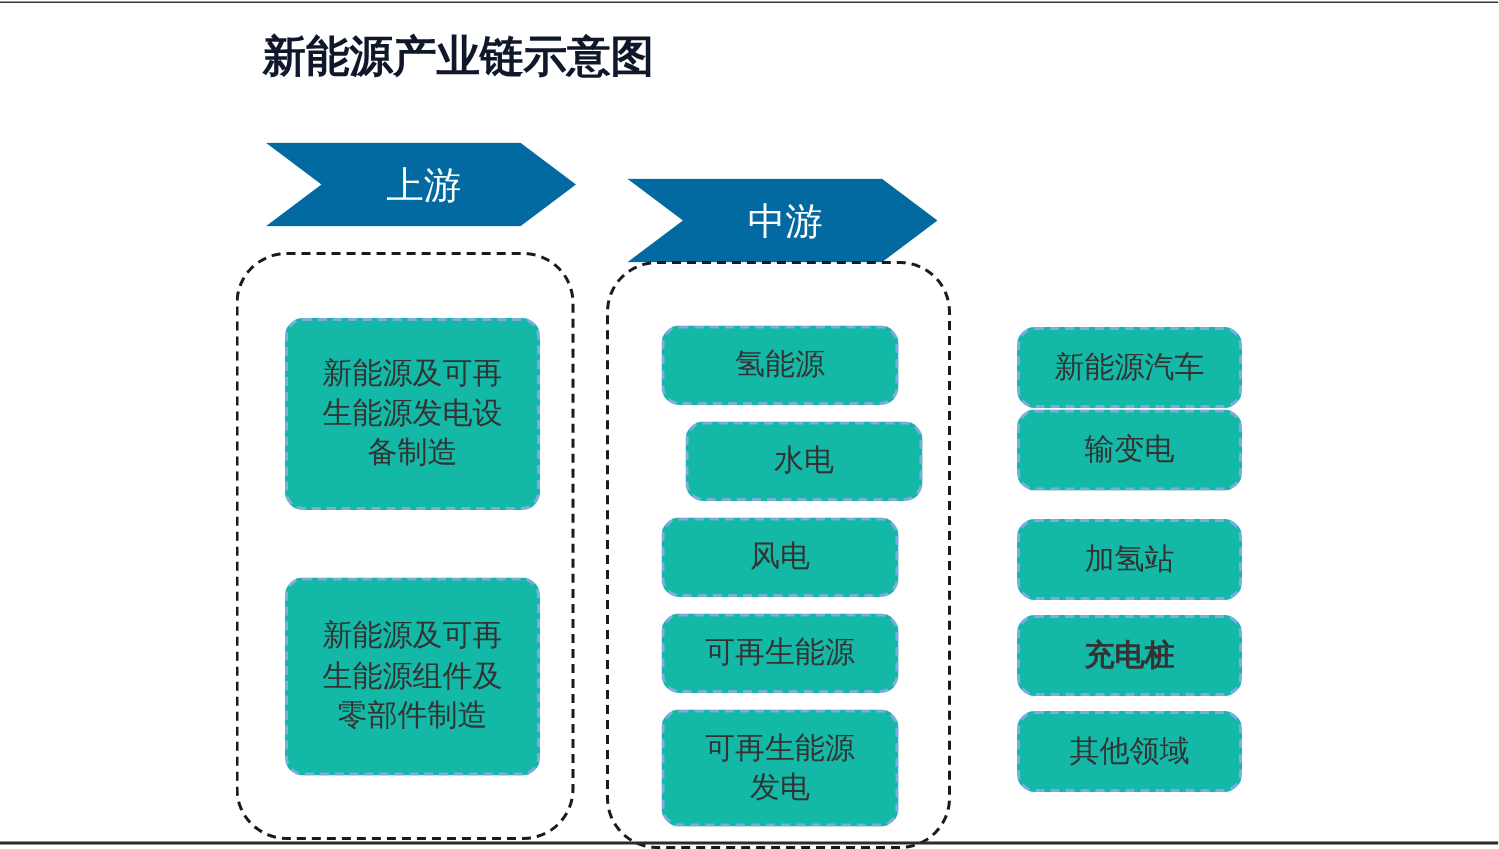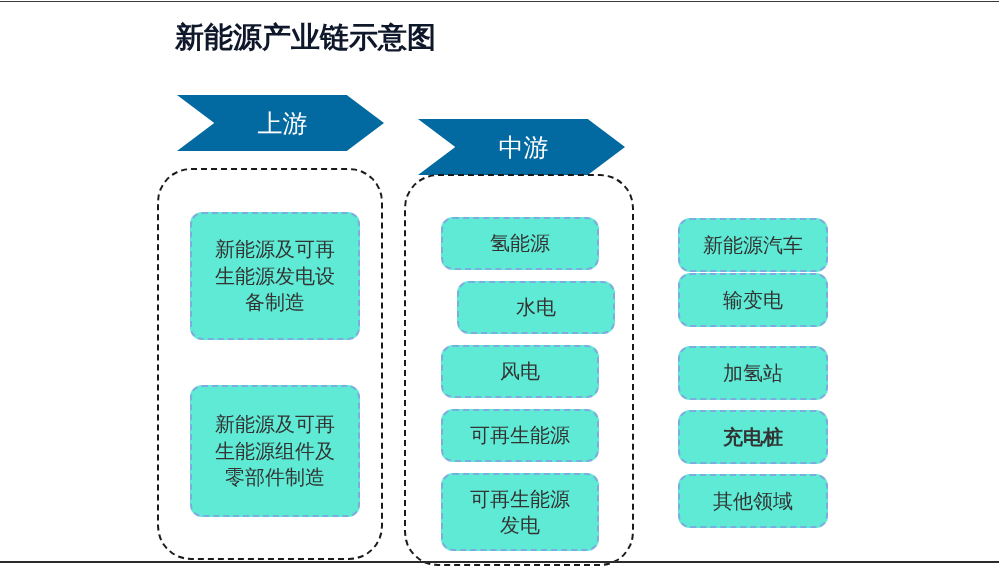--- a/index.html
+++ b/index.html
@@ -68,21 +68,21 @@
     background: transparent;
   }
   #group-upstream  { left: 157px; top: 168px; width: 222px; height: 388px; }
   #group-midstream { left: 404px; top: 174px; width: 226px; height: 388px; }
 
   
   .item-box {
     position: absolute;
     border: 2px dashed #7cadde;
     border-radius: 12px;
-    background: #5eead4;
+    background: #14b8a6;
     color: #333333;
     font-family: "Liberation Serif", "DejaVu Serif", serif;
     font-size: 20px;
     line-height: 1.32;
     text-align: center;
     display: flex;
     align-items: center;
     justify-content: center;
     box-sizing: border-box;
     padding: 2px 6px;

